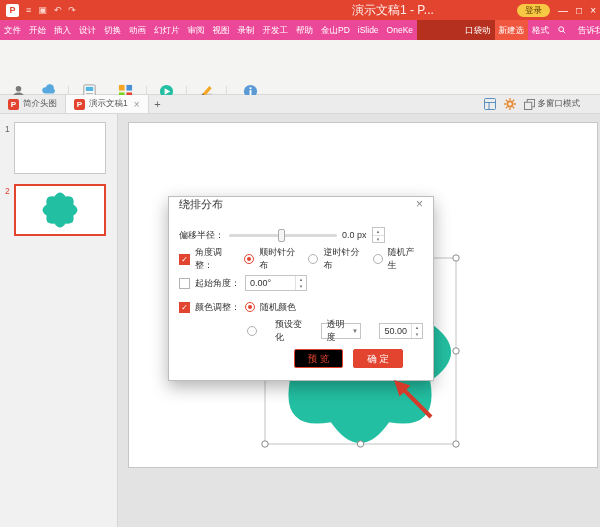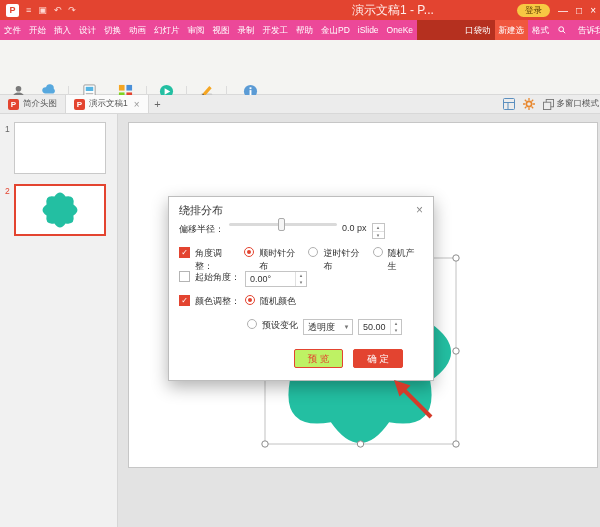--- a/index.html
+++ b/index.html
@@ -33,39 +33,39 @@
   .grp-sep { position:absolute; top:46px; width:1px; height:44px; background:#DCDCDC; }
   .caret { font-size:6px; color:#888; }
 
   
   .doctabbar { position:absolute; left:0; top:95px; right:0; height:19px; background:#ECECEC; border-bottom:1px solid #D8D8D8; display:flex; align-items:stretch; font-size:8.5px; color:#555; }
   .dtab { display:flex; align-items:center; gap:4px; padding:0 8px; }
   .dtab-active { background:#FBFBFB; border-left:1px solid #D8D8D8; border-right:1px solid #D8D8D8; }
   .pbadge { width:11px; height:11px; background:#E34430; color:#fff; font-size:8px; font-weight:bold; text-align:center; line-height:11px; border-radius:2px; }
   .dtab-close { color:#999; font-size:10px; margin-left:2px; }
   .dtab-plus { width:18px; text-align:center; line-height:18px; color:#666; font-size:11px; }
-  .dt-right { margin-left:auto; display:flex; align-items:center; gap:8px; padding-right:1px; }
+  .dt-right { margin-left:auto; display:flex; align-items:center; gap:8px; padding-right:20px; }
 
   
   .panel { position:absolute; left:0; top:114px; width:118px; bottom:0; background:#F1F1F1; border-right:1px solid #D6D6D6; }
   .slide-num { position:absolute; left:5px; font-size:8.5px; color:#666; }
   .thumb { position:absolute; left:14px; width:92px; height:52px; background:#fff; border:1px solid #C9C9C9; display:flex; align-items:center; justify-content:center; }
   .thumb-sel { border:2px solid #E34430; }
 
   
   .canvas { position:absolute; left:118px; top:114px; right:0; bottom:0; background:#E3E3E3; }
   .page { position:absolute; left:10px; top:8px; width:470px; height:346px; background:#fff; border:1px solid #C6C6C6; }
   .canvas-svg { position:absolute; left:0; top:0; }
 
   
   .dialog { position:absolute; left:168px; top:196px; width:266px; background:#fff; border:1px solid #BDBDBD; box-shadow:0 6px 16px rgba(0,0,0,.3); z-index:20; font-size:9px; color:#333; }
-  .dlg-head { height:26px; display:flex; align-items:center; justify-content:space-between; padding:0 10px; font-size:11px; color:#333;gap:12px; }
+  .dlg-head { height:26px; display:flex; justify-content:space-between; padding:0 10px; font-size:11px; color:#333;gap:12px; }
   .dlg-close { color:#888; font-size:12px; }
   .dlg-body { padding:0 10px 10px; }
-  .drow { display:flex; align-items:flex-start; height:24px; gap:5px; }
+  .drow { display:flex; align-items:center; height:24px; gap:5px; }
   .slider { position:relative; width:108px; height:3px; background:#DADADA; border-radius:2px; }
   .slider-fill { width:45%; height:3px; background:#E34430; border-radius:2px; }
   .slider-handle { position:absolute; left:45%; top:-5px; width:7px; height:13px; background:#F5F5F5; border:1px solid #ABABAB; border-radius:2px; }
   .spin { width:13px; height:16px; border:1px solid #C4C4C4; display:flex; flex-direction:column; }
   .spin span { flex:1; font-size:5px; line-height:7px; text-align:center; color:#777; }
   .spin span:first-child { border-bottom:1px solid #E0E0E0; }
   .sect { height:20px; line-height:20px; color:#333; }
   .cb { width:11px; height:11px; border:1px solid #B4B4B4; background:#fff; flex:0 0 11px; text-align:center; line-height:10px; font-size:8px; color:#fff; }
   .cb-on { background:#E34430; border-color:#E34430; }
   .rad { width:10px; height:10px; border:1px solid #B0B0B0; border-radius:50%; flex:0 0 10px; position:relative; background:#fff; }
@@ -73,21 +73,21 @@
   .rad-on::after { content:""; position:absolute; left:2px; top:2px; width:4px; height:4px; border-radius:50%; background:#E34430; }
   .spinbox { height:16px; border:1px solid #C4C4C4; display:flex; align-items:stretch; }
   .spinbox .val { flex:1; padding:0 4px; line-height:14px; }
   .spinbox .arrows { width:11px; border-left:1px solid #E0E0E0; display:flex; flex-direction:column; }
   .spinbox .arrows span { flex:1; font-size:5px; line-height:7px; text-align:center; color:#777; }
   .dropbox { height:16px; border:1px solid #C4C4C4; display:flex; align-items:center; width:50px; }
   .dropbox .val { flex:1; padding:0 4px; }
   .dropbox .dc { width:11px; text-align:center; font-size:6px; color:#777; }
   .btns { display:flex; justify-content:flex-end; gap:10px; padding:6px 20px 2px 0; }
   .btn { height:19px; line-height:17px; padding:0 13px; border-radius:2px; font-size:9.5px; }
-  .btn-outline { border:1px solid #E34430; color:#E34430; background:#bef264; }
+  .btn-outline { border:1px solid #E34430; color:#E34430; background:#000000; }
   .btn-solid { background:#E34430; color:#fff; border:1px solid #E34430; }
 
   .arrow-note { position:absolute; left:385px; top:372px; z-index:30; }
 </style>
 </head>
 <body>
 
 <div class="app">
 
   <div class="titlebar">
@@ -315,21 +315,21 @@
         </span>
       </div>
 
       <div class="drow">
         <span class="cb cb-on">✓</span>
         <span>颜色调整：</span>
         <span class="rad rad-on"></span>
         <span>随机颜色</span>
       </div>
 
-      <div class="drow" style="padding-left:68px;">
+      <div class="drow" style="padding-left:68px;gap:18px;">
         <span class="rad"></span>
         <span>预设变化</span>
         <span class="dropbox">
           <span class="val">透明度</span>
           <span class="dc">▼</span>
         </span>
         <span class="spinbox" style="width:44px;">
           <span class="val">50.00</span>
           <span class="arrows">
             <span>▴</span>

